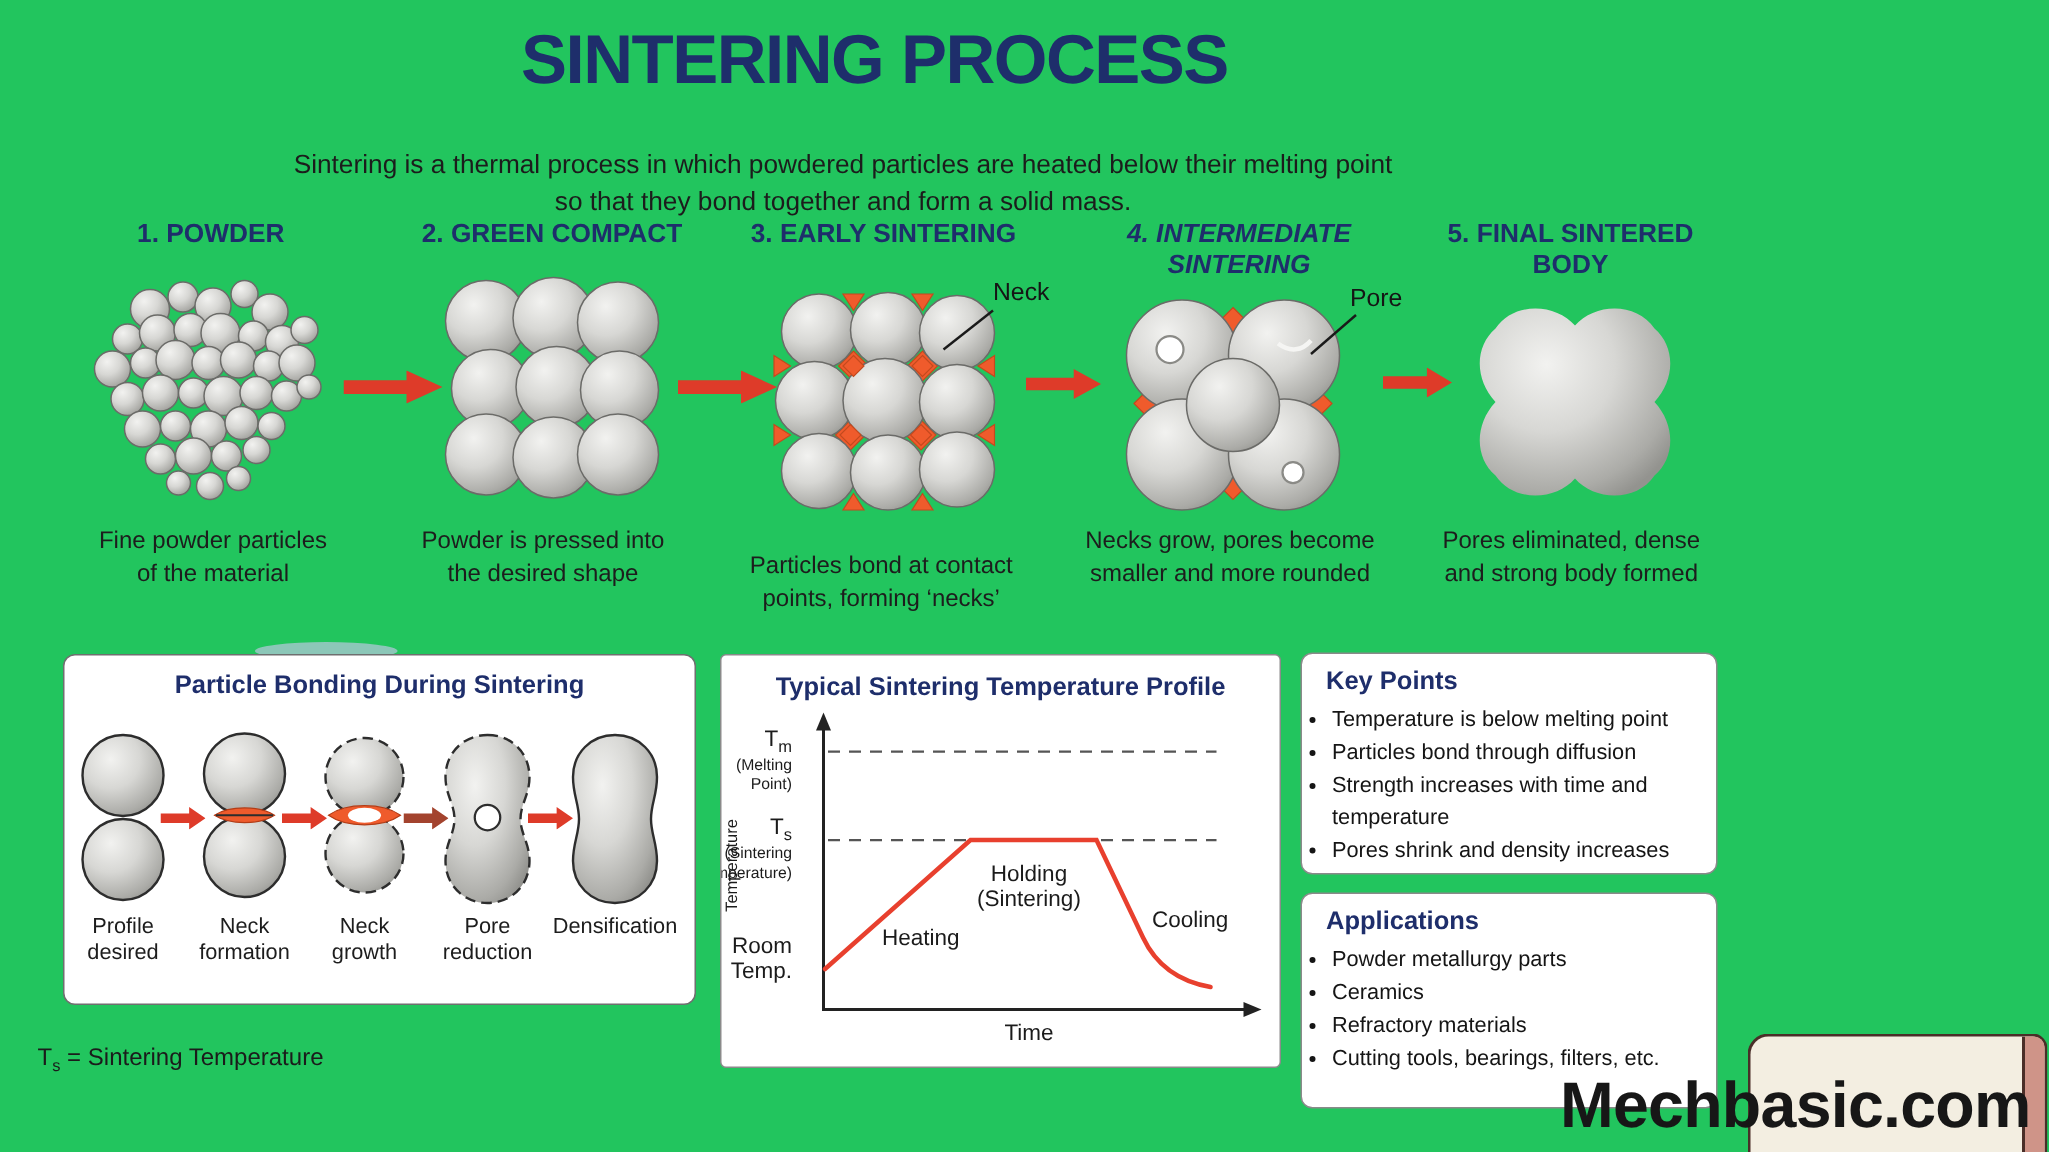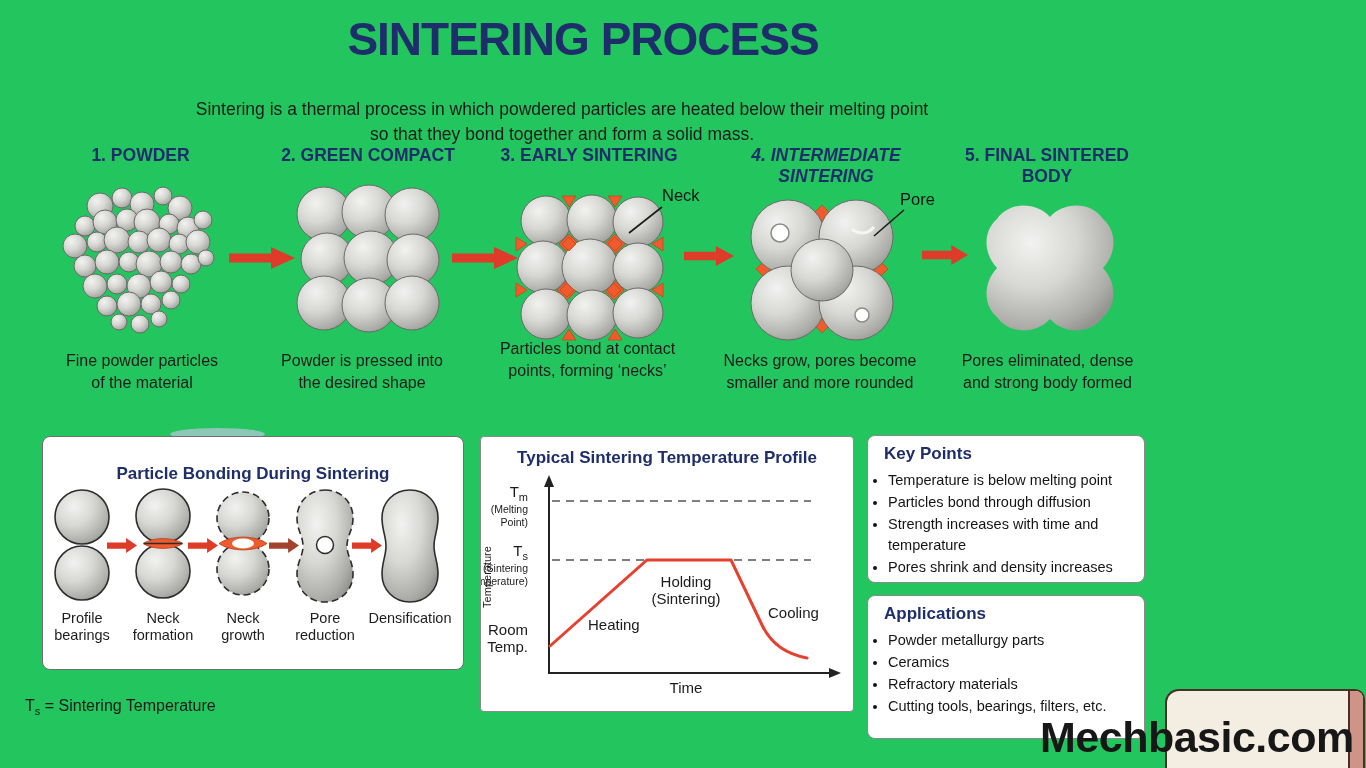--- a/index.html
+++ b/index.html
@@ -203,36 +203,36 @@
     </svg>
 
   <div class="abs caption" style="left:52px;top:350px;width:180px;">
     <div>Fine powder particles</div>
       <div>of the material</div>
     </div>
   <div class="abs caption" style="left:262px;top:350px;width:200px;">
     <div>Powder is pressed into</div>
       <div>the desired shape</div>
     </div>
-  <div class="abs caption" style="left:480px;top:338px;width:215px;">
+  <div class="abs caption" style="left:480px;top:367px;width:215px;">
     <div>Particles bond at contact</div>
       <div>points, forming ‘necks’</div>
     </div>
   <div class="abs caption" style="left:700px;top:350px;width:240px;">
     <div>Necks grow, pores become</div>
       <div>smaller and more rounded</div>
     </div>
   <div class="abs caption" style="left:940px;top:350px;width:215px;">
     <div>Pores eliminated, dense</div>
       <div>and strong body formed</div>
     </div>
 
   <div class="abs smudge" style="left:170px;top:428px;width:95px;height:12px;"></div>
   <div class="panel" style="left:42px;top:436px;width:420px;height:232px;">
-    <div class="panel-title" style="margin-top:27px;">Particle Bonding During Sintering</div>
+    <div class="panel-title" style="margin-top:10px;">Particle Bonding During Sintering</div>
   </div>
 
   <svg class="abs" style="left:50px;top:488px;" width="64" height="116">
     <circle cx="32" cy="29" r="27" fill="url(#sg)" stroke="#2d2d2d" stroke-width="1.6"></circle>
     <circle cx="32" cy="85" r="27" fill="url(#sg)" stroke="#2d2d2d" stroke-width="1.6"></circle>
   </svg>
   <svg class="abs" style="left:131px;top:488px;" width="64" height="116">
     <circle cx="32" cy="28" r="27" fill="url(#sg)" stroke="#2d2d2d" stroke-width="1.6"></circle>
     <circle cx="32" cy="83" r="27" fill="url(#sg)" stroke="#2d2d2d" stroke-width="1.6"></circle>
     <path d="M12,55.5 C22,49 42,49 52,55.5 C42,62 22,62 12,55.5 Z" fill="#ef5b2c" stroke="#b33c16" stroke-width="0.8"></path>
@@ -260,21 +260,21 @@
     </svg>
   <svg class="abs" style="left:269px;top:538px;" width="30" height="15" viewBox="0 0 66 24" preserveAspectRatio="none">
       <path d="M0,7 H42 V0 L66,12 L42,24 V17 H0 Z" fill="#a3432e"></path>
     </svg>
   <svg class="abs" style="left:352px;top:538px;" width="30" height="15" viewBox="0 0 66 24" preserveAspectRatio="none">
       <path d="M0,7 H42 V0 L66,12 L42,24 V17 H0 Z" fill="#de3b29"></path>
     </svg>
 
   <div class="abs step-label" style="left:37px;top:610px;width:90px;">
     <div>Profile</div>
-      <div>bearings</div>
+      <div>desired</div>
     </div>
   <div class="abs step-label" style="left:118px;top:610px;width:90px;">
     <div>Neck</div>
       <div>formation</div>
     </div>
   <div class="abs step-label" style="left:198px;top:610px;width:90px;">
     <div>Neck</div>
       <div>growth</div>
     </div>
   <div class="abs step-label" style="left:280px;top:610px;width:90px;">

